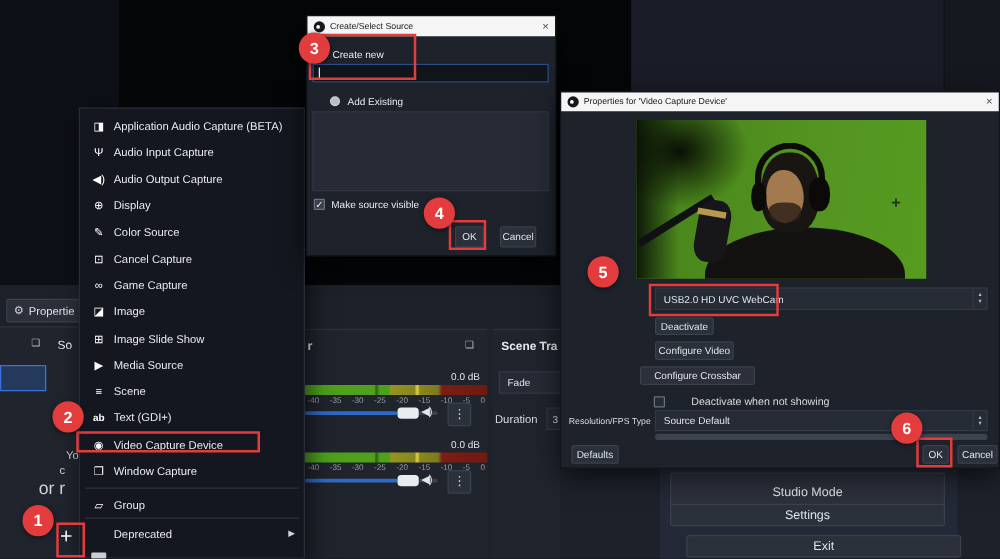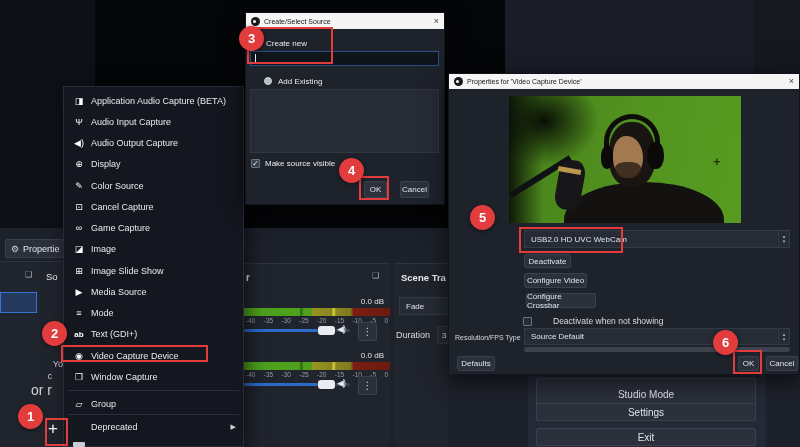--- a/index.html
+++ b/index.html
@@ -122,21 +122,21 @@
     </div>
   </div>
 
   <div class="abs" style="left:528px;top:375px;width:238px;height:72px;background:#242937;">
     <div class="abs btn" style="left:8px;top:3px;width:220px;height:32px;font-size:10px;">
         <span>Studio Mode</span>
       </div>
     <div class="abs btn" style="left:8px;top:28px;width:220px;height:18px;font-size:10px;">
         <span>Settings</span>
       </div>
-    <div class="abs btn" style="left:8px;top:53px;width:220px;height:18px;font-size:10px;">
+    <div class="abs btn" style="left:21px;top:53px;width:220px;height:18px;font-size:10px;">
         <span>Exit</span>
       </div>
   </div>
 
   <div class="abs" id="srcmenu">
     <div class="mrow" style="top:4px">
         <span class="mico">◨</span>
         <span class="mlabel">Application Audio Capture (BETA)</span>
       </div>
     <div class="mrow" style="top:25px">
@@ -170,21 +170,21 @@
     <div class="mrow" style="top:174px">
         <span class="mico">⊞</span>
         <span class="mlabel">Image Slide Show</span>
       </div>
     <div class="mrow" style="top:195px">
         <span class="mico">▶</span>
         <span class="mlabel">Media Source</span>
       </div>
     <div class="mrow" style="top:216px">
         <span class="mico">≡</span>
-        <span class="mlabel">Mode</span>
+        <span class="mlabel">Scene</span>
       </div>
     <div class="mrow" style="top:237px">
         <span class="mico" style="font-weight:bold;font-size:8px;">ab</span>
         <span class="mlabel">Text (GDI+)</span>
       </div>
     <div class="mrow" style="top:259px">
         <span class="mico">◉</span>
         <span class="mlabel">Video Capture Device</span>
       </div>
     <div class="mrow" style="top:280px">
@@ -264,21 +264,21 @@
           <span>▴</span>
           <span>▾</span>
         </span>
     </div>
     <div class="abs btn" style="left:75px;top:180px;width:47px;height:14px;font-size:8px;">
         <span>Deactivate</span>
       </div>
     <div class="abs btn" style="left:75px;top:199px;width:63px;height:15px;font-size:8px;">
         <span>Configure Video</span>
       </div>
-    <div class="abs btn" style="left:77px;top:219px;width:70px;height:15px;font-size:8px;">
+    <div class="abs btn" style="left:63px;top:219px;width:92px;height:15px;font-size:8px;">
         <span>Configure Crossbar</span>
       </div>
     <div class="abs" style="left:74px;top:242px;display:flex;align-items:center;gap:16px;">
       <span class="chk" style="background:#262b35;"></span>
       <span style="font-size:8.5px;color:#d8dbe0;margin-left:5px;">Deactivate when not showing</span>
     </div>
     <span class="abs" style="left:6px;top:260px;width:64px;text-align:right;font-size:7px;color:#d8dbe0;white-space:nowrap;">Resolution/FPS Type</span>
     <div class="abs sel" style="left:75px;top:254px;width:266px;height:17px;padding-left:6px;">
       <span>Source Default</span>
       <span class="spin">

